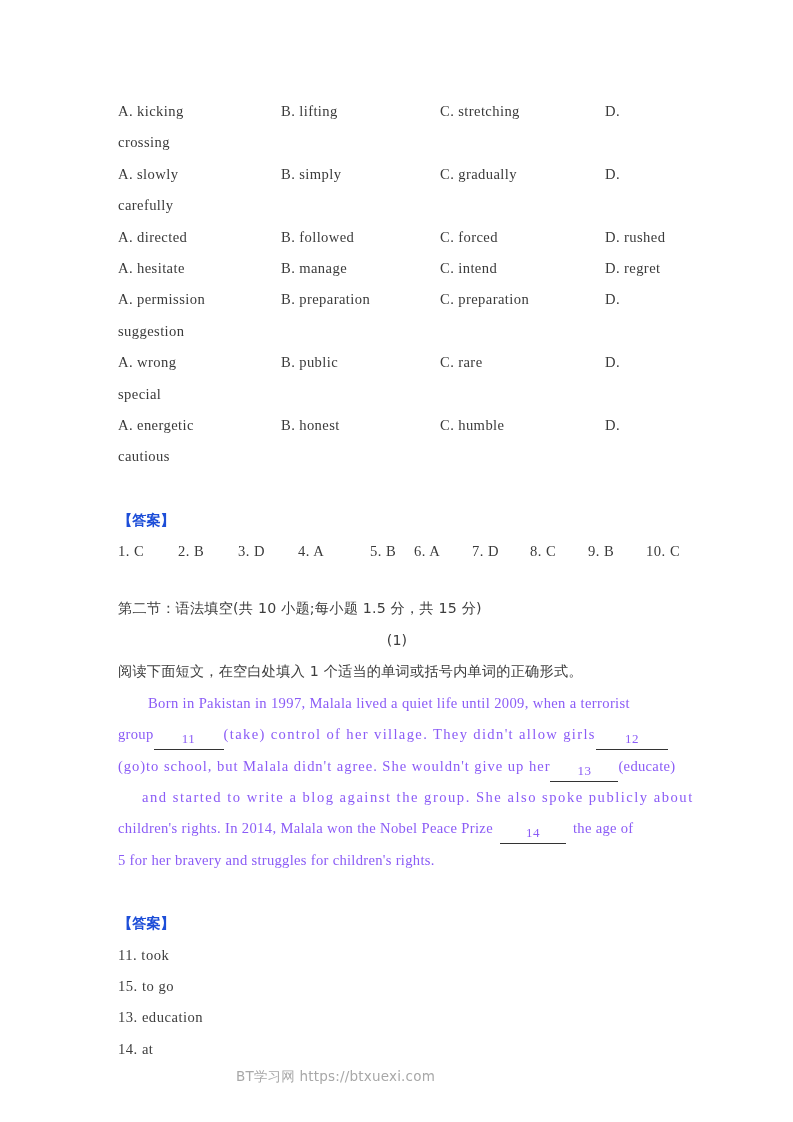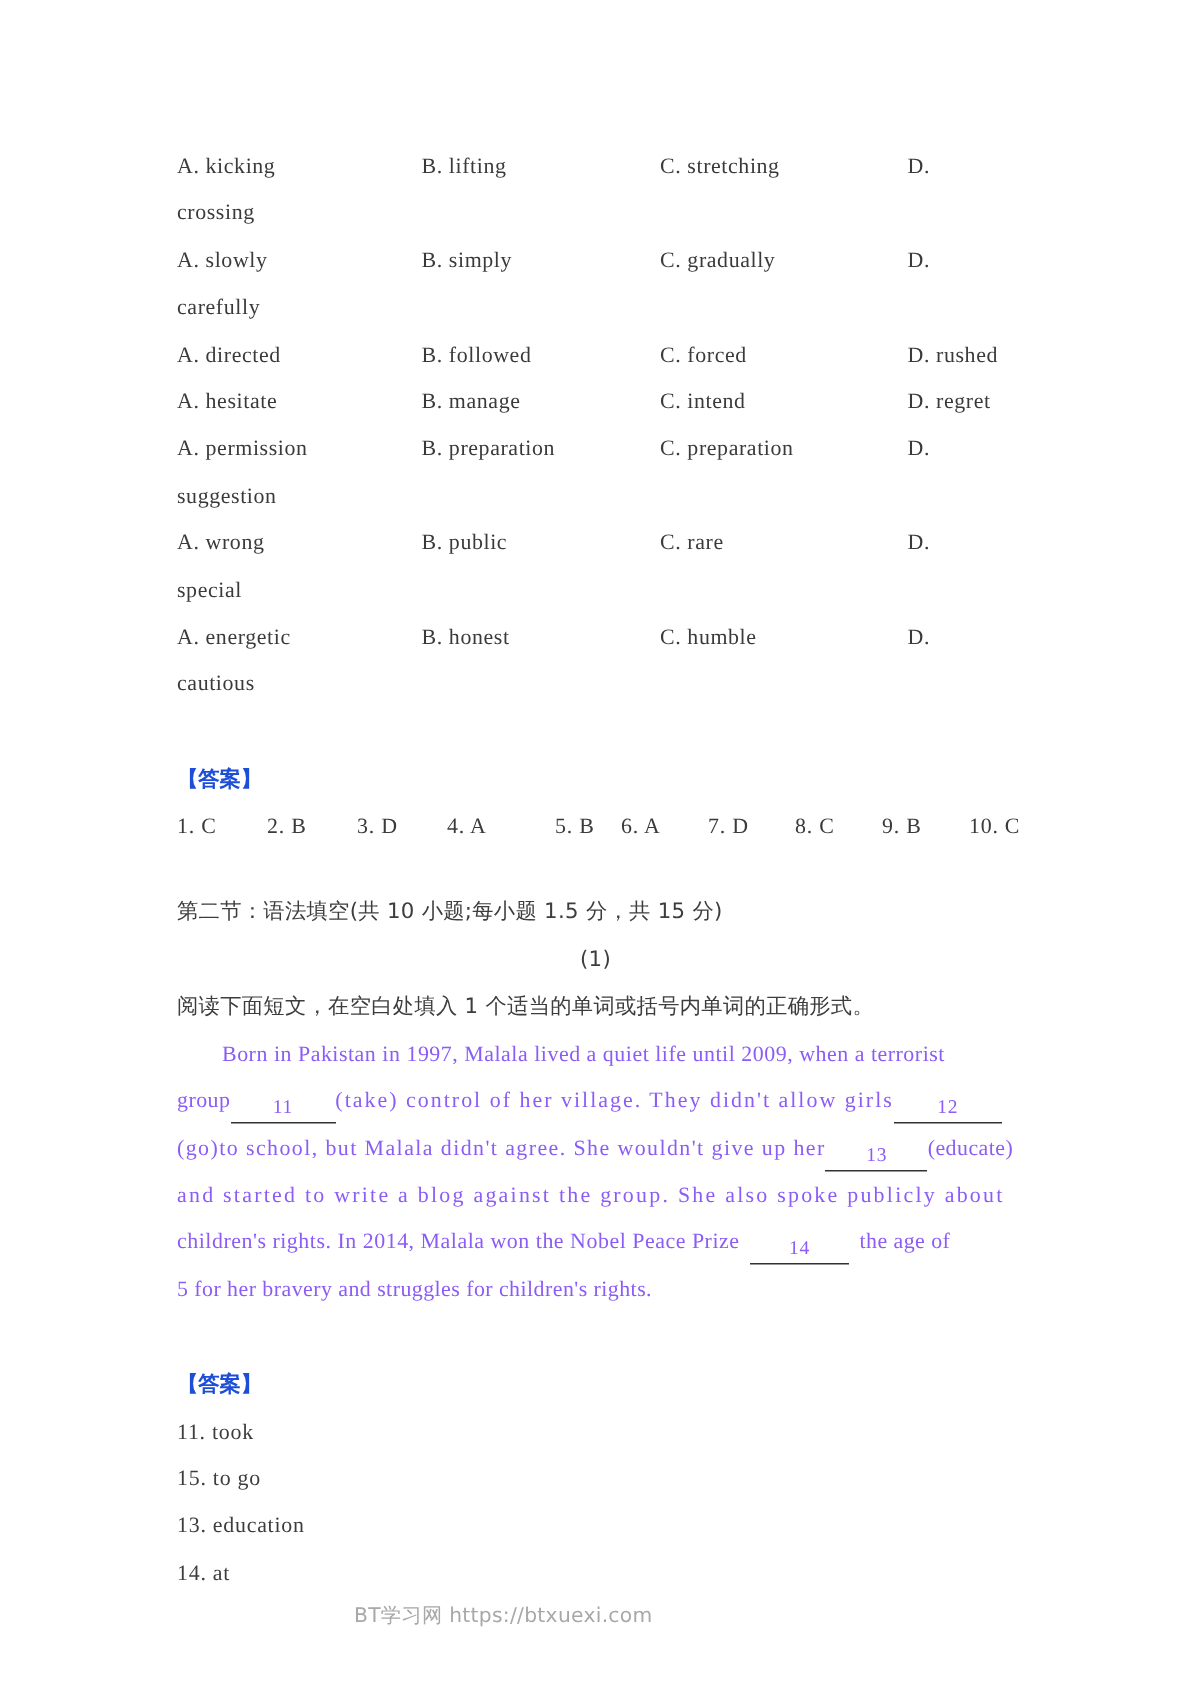--- a/index.html
+++ b/index.html
@@ -113,21 +113,21 @@
     vertical-align: -4px;
     letter-spacing: 0.5px;
   }
   .bw-70 { width: 70px; }
   .bw-72 { width: 72px; }
   .bw-68 { width: 68px; }
   .bw-66 { width: 66px; }
 
   .just { letter-spacing: 1.35px; }
   .just2 { letter-spacing: 0.95px; }
-  .just3 { letter-spacing: 1.5px; }
+  .just3 { letter-spacing: 1.5px; margin-left: 24px; }
   .just4 { letter-spacing: 0.35px; }
 
   
   .ans-line {
     font-size: 14.6px;
     line-height: 31.4px;
     letter-spacing: 0.5px;
     white-space: nowrap;
     color: #3d3d3d;
   }

